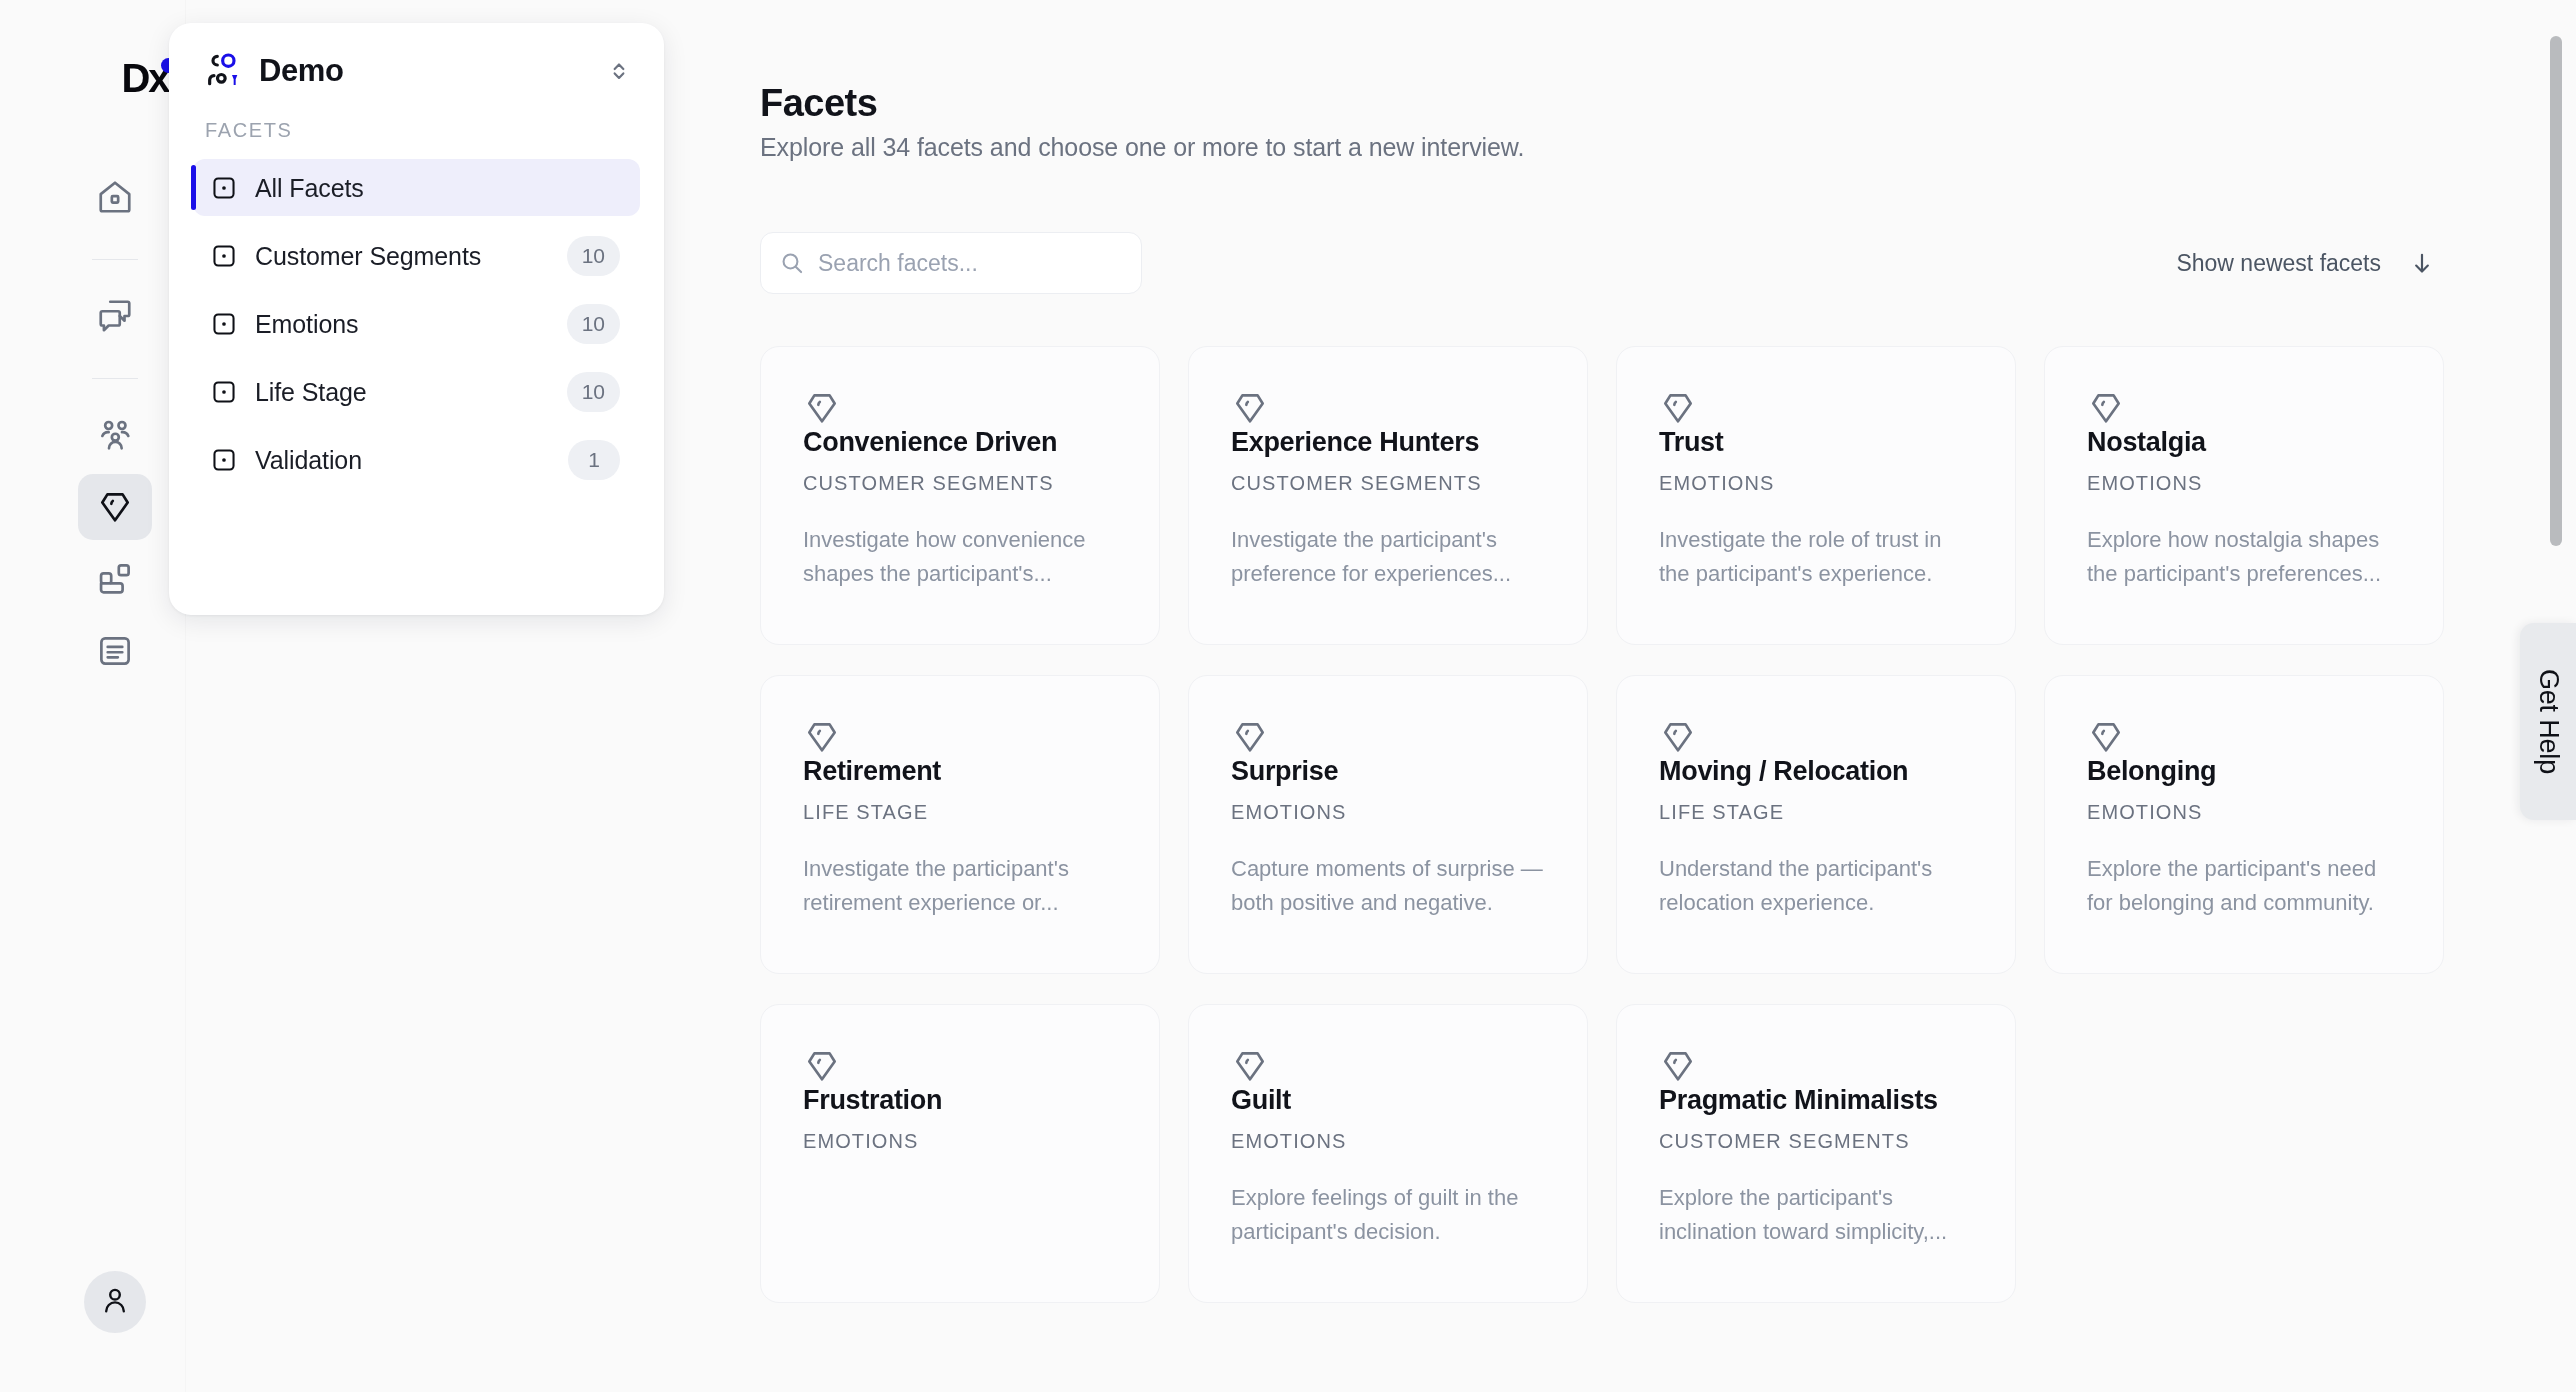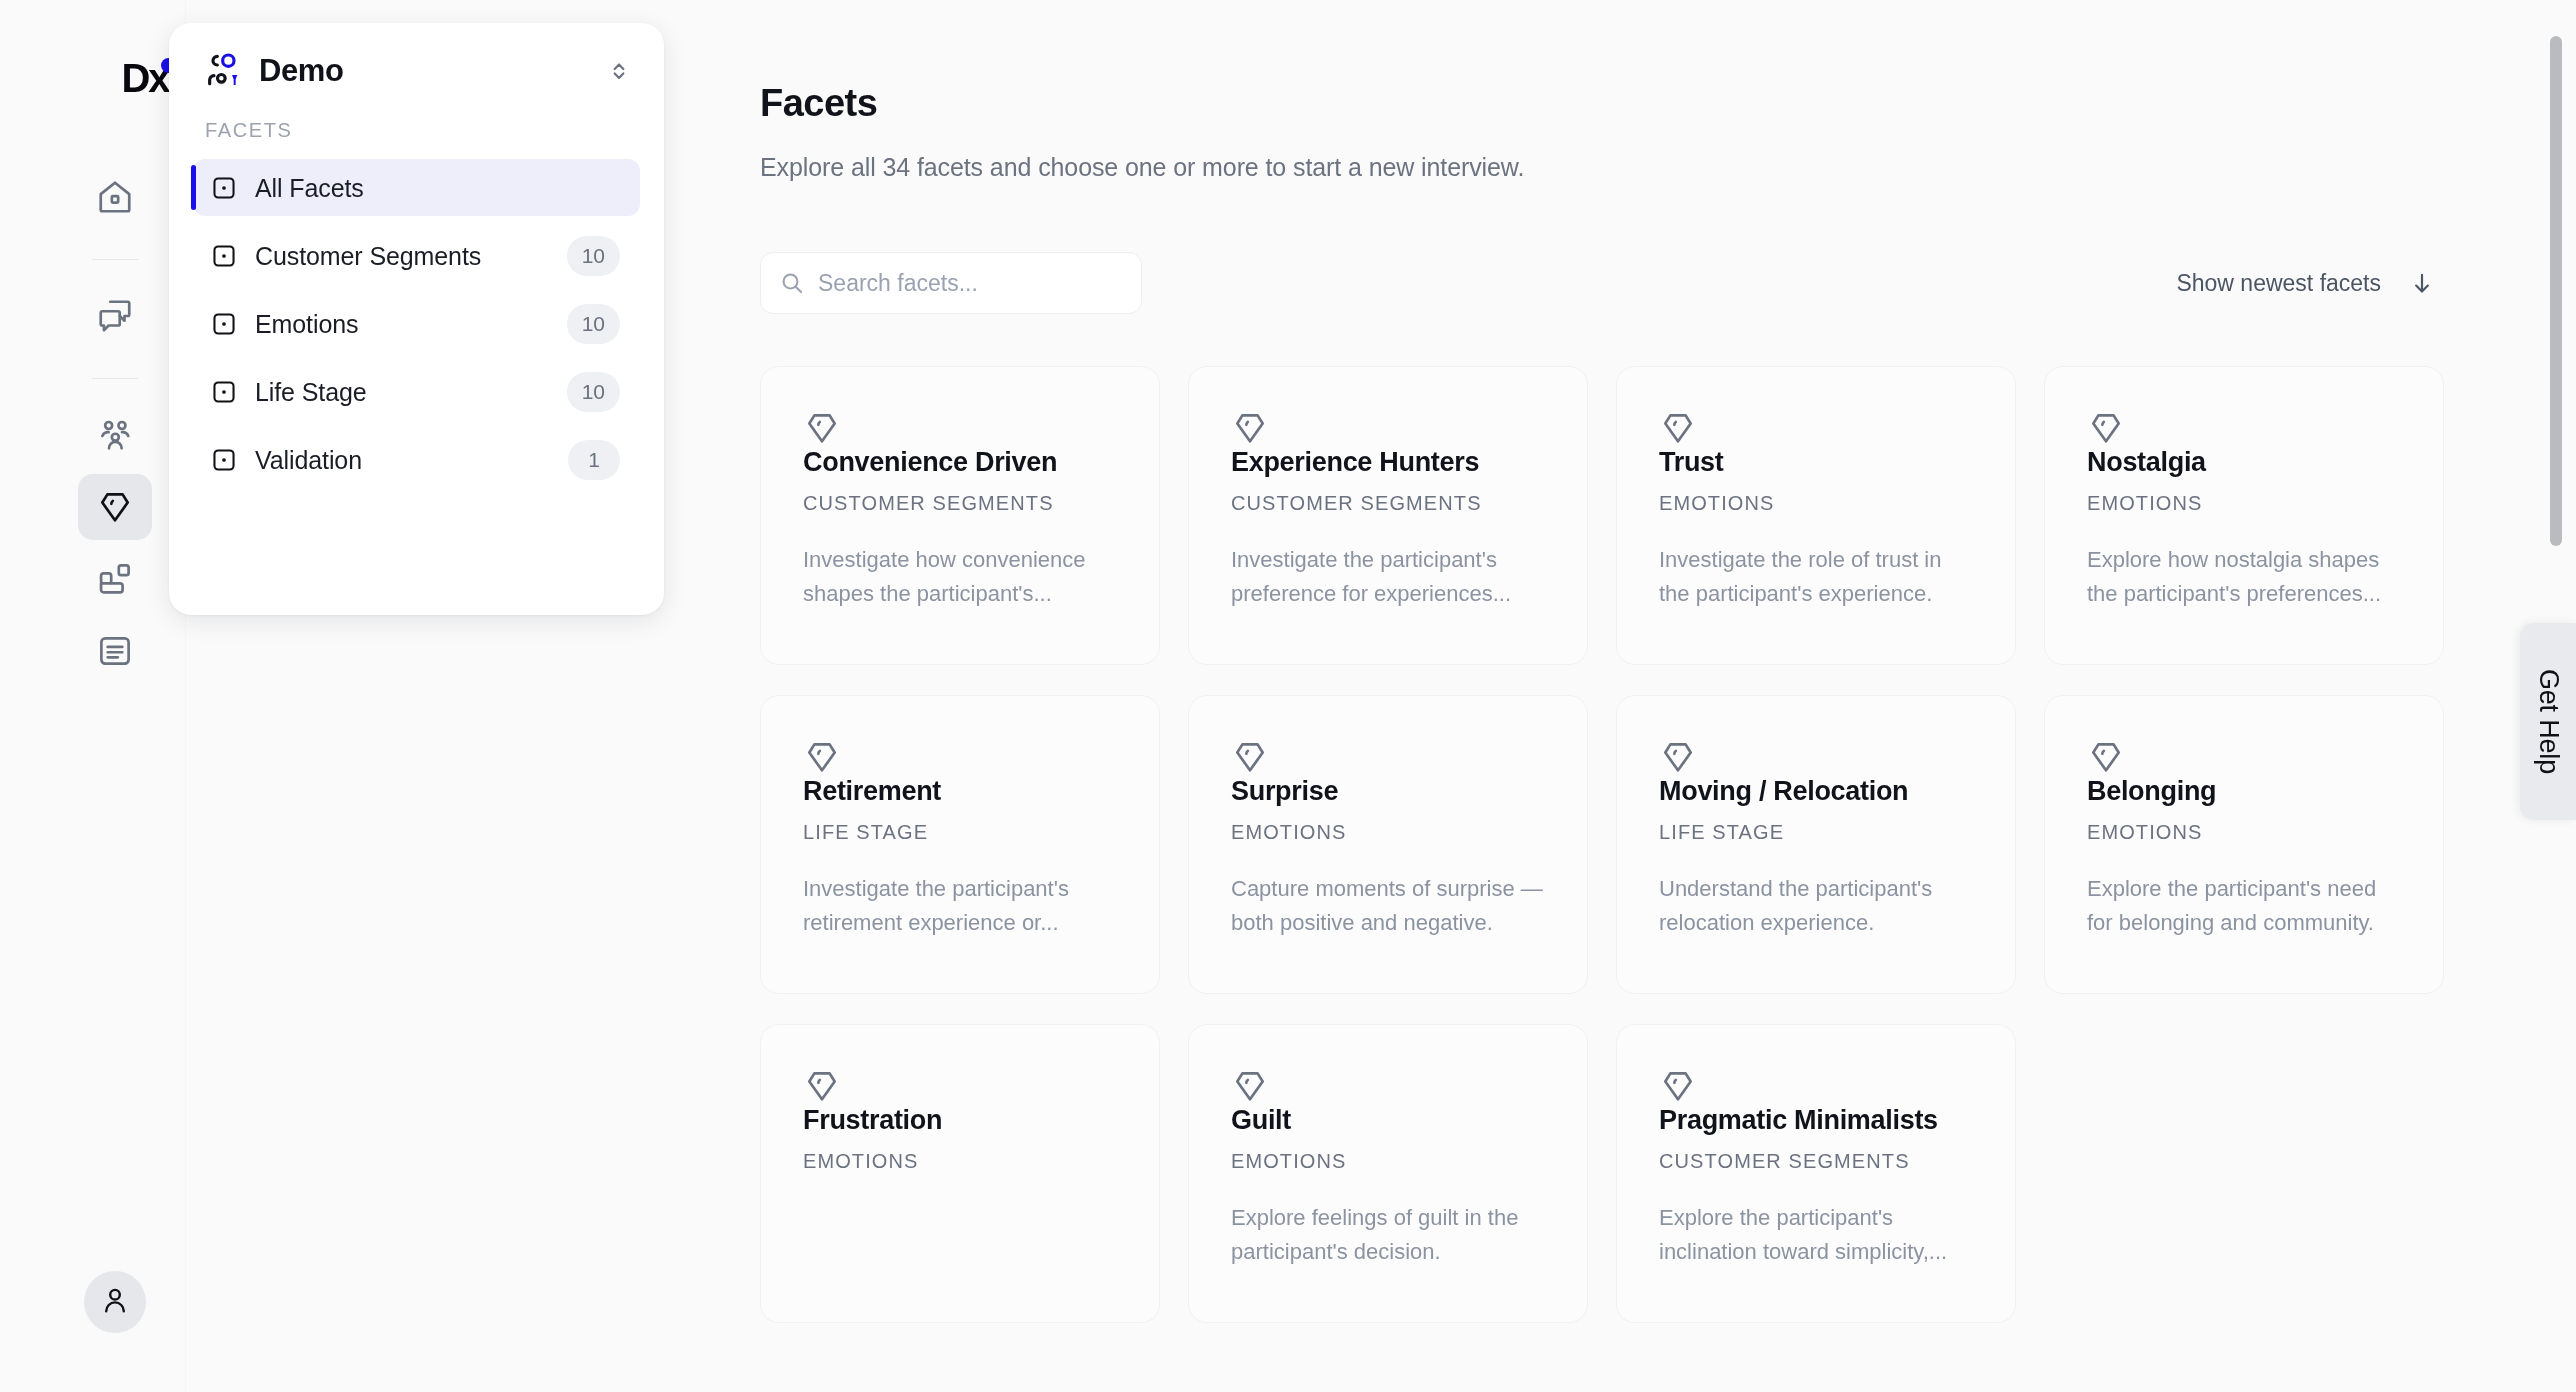--- a/index.html
+++ b/index.html
@@ -211,21 +211,21 @@
 
   .page-title {
     font-size: 38px;
     font-weight: 700;
     color: #11131a;
     letter-spacing: -0.5px;
   }
   .page-sub {
     font-size: 25px;
     color: #6b7280;
-    margin-top: 28px;
+    margin-top: 8px;
     letter-spacing: -0.1px;
   }
 
   .toolbar {
     display: flex;
     align-items: center;
     justify-content: space-between;
     margin-top: 70px;
     width: 1703px;
   }

